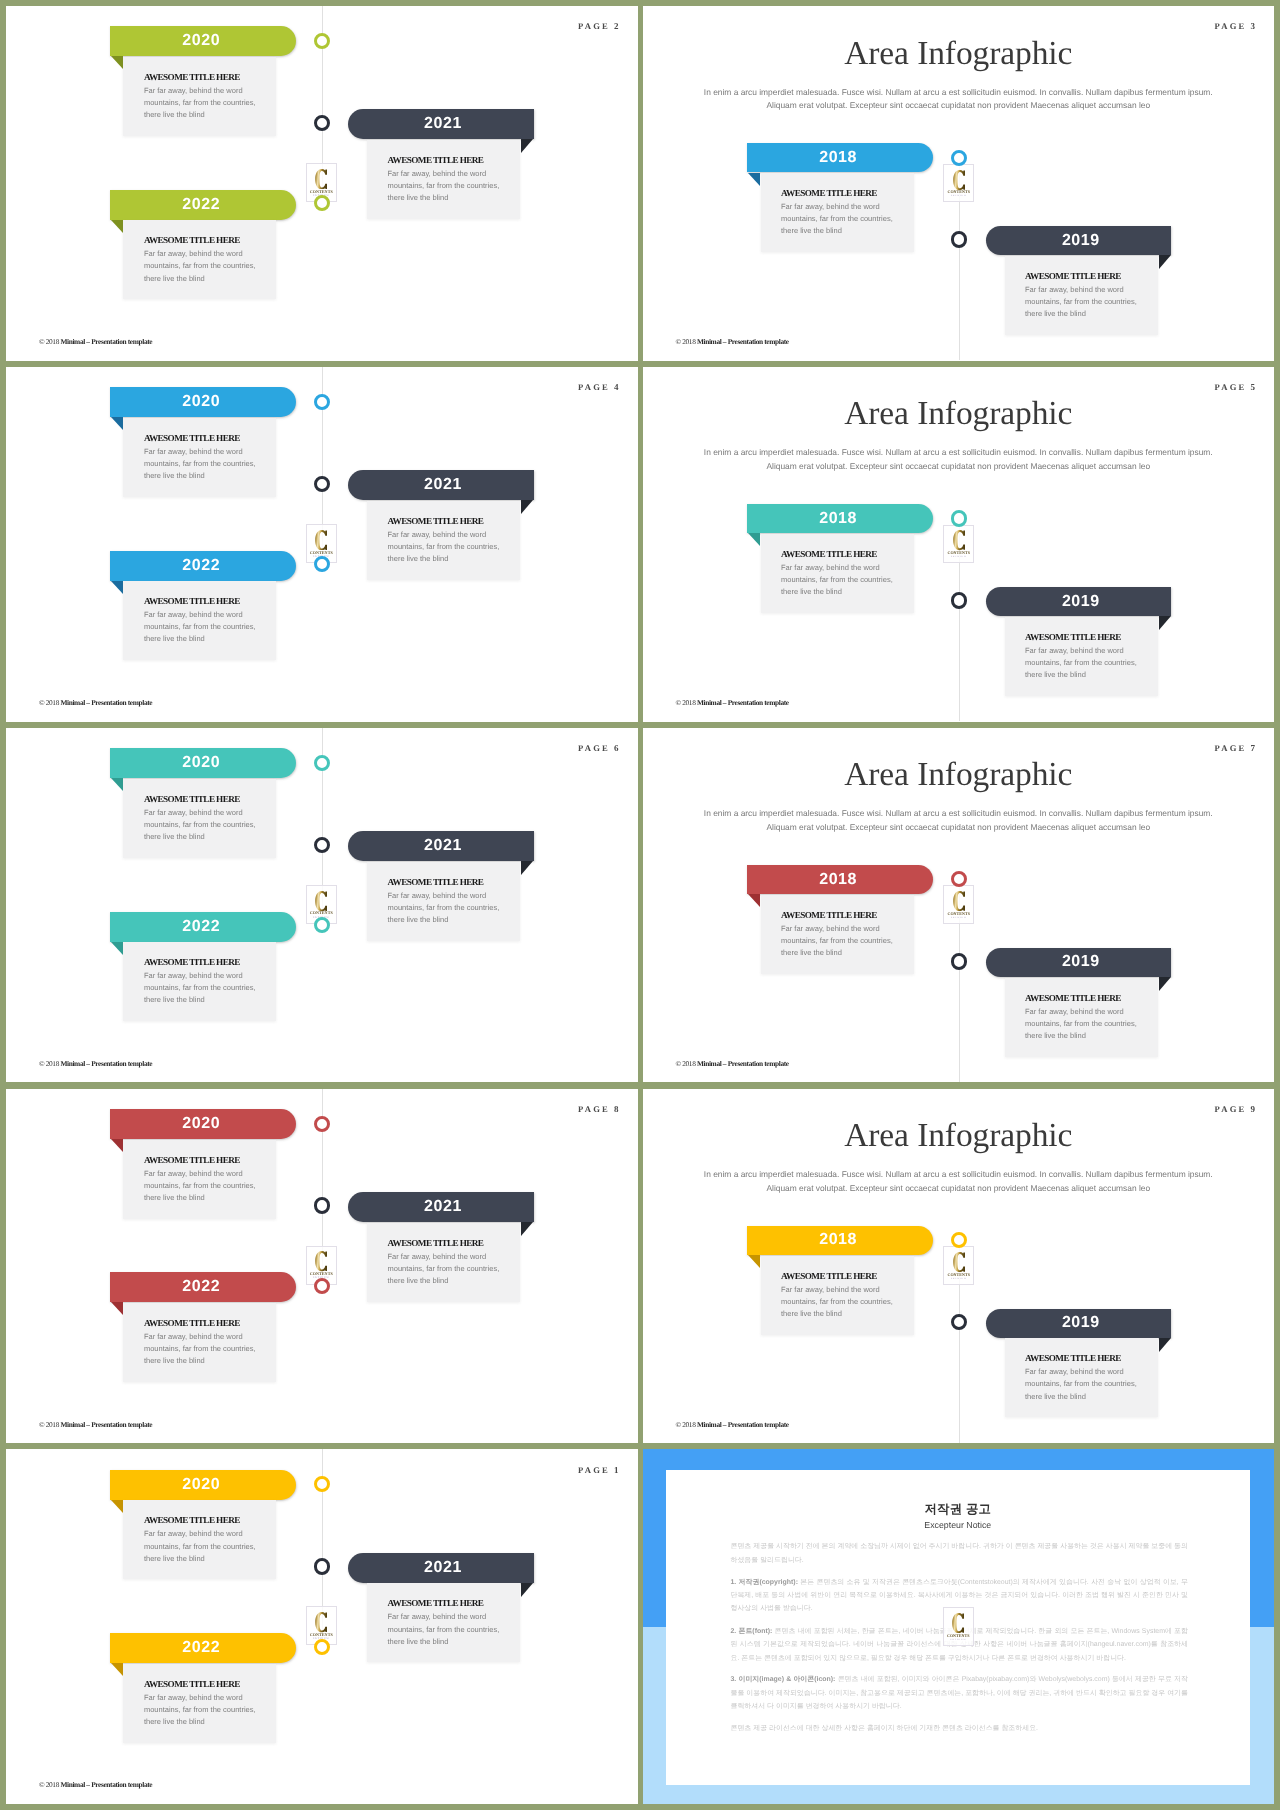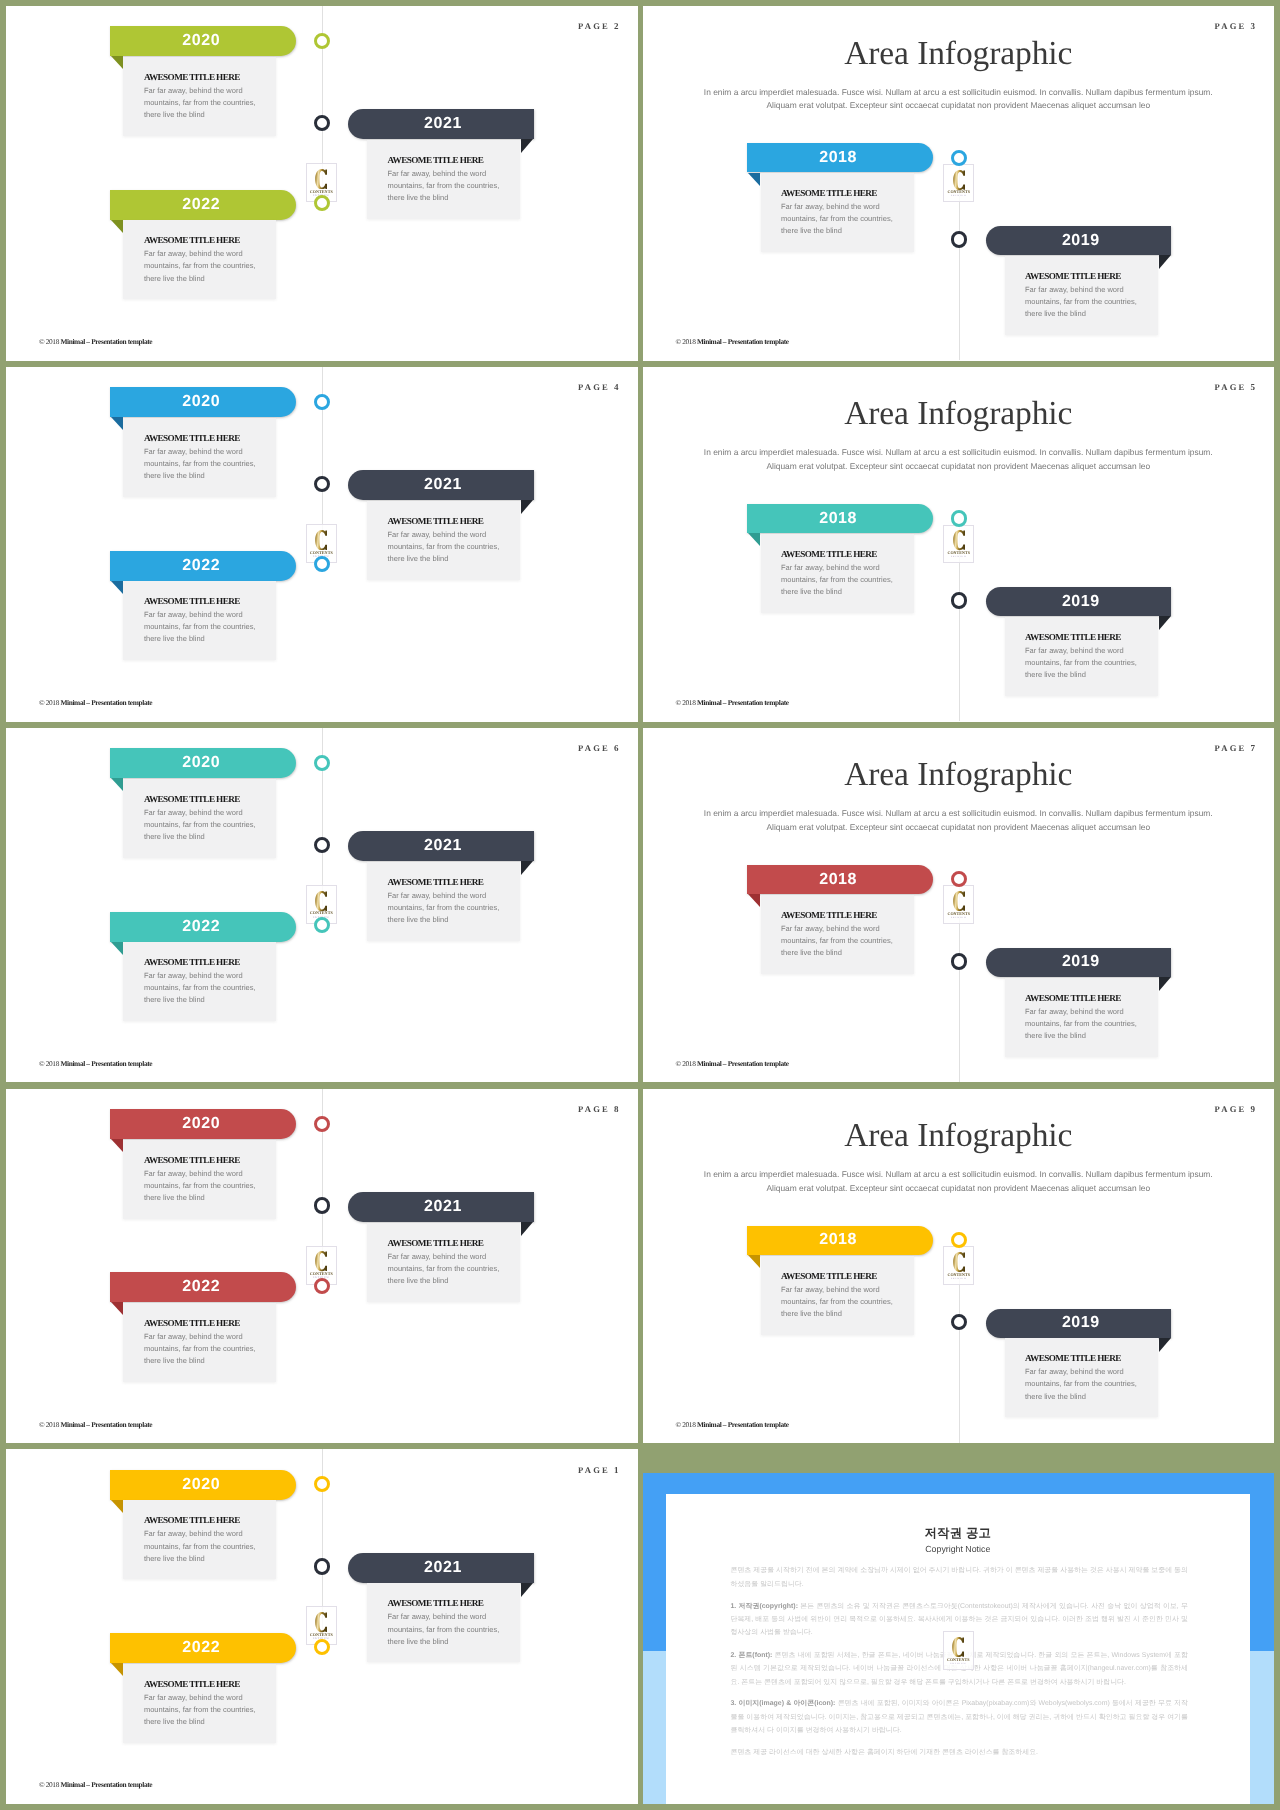--- a/index.html
+++ b/index.html
@@ -440,26 +440,26 @@
       </div>
       <div class="banner r" style="left: 104.2px; top: 183.8px; width: 186px; height: 30px; background: rgb(254, 193, 0); font-size: 16px; border-radius: 0px 15px 15px 0px; letter-spacing: 0.55px;">2022</div>
       <div class="tail" style="left: 105.2px; top: 213.8px; border-top: 13px solid rgb(199, 148, 0); border-left: 12px solid transparent;"></div>
       <div class="card" style="left: 117.4px; top: 214.4px; width: 153px; height: 79px;">
         <div class="t" style="position: absolute; left: 20.5px; top: 15px; font-size: 9.2px; letter-spacing: -0.58px; word-spacing: -0.1px; white-space: nowrap;">AWESOME TITLE HERE</div>
         <div class="p" style="position: absolute; left: 20.5px; top: 28px; width: 125px; font-size: 7.5px; line-height: 12.1px;">Far far away, behind the word mountains, far from the countries, there live the blind</div>
       </div>
       <div class="ring" style="left: 308.3px; top: 189.2px; width: 16px; height: 16px; border: 3.2px solid rgb(254, 193, 0);"></div>
       <div class="footer"><span>© 2018 </span><b>Minimal</b><span class="sfx"> – Presentation template</span></div>
     </div>
-    <div class="slide" style="background: rgb(178, 221, 251); margin-top: 24px;">
+    <div class="slide" style="background: rgb(178, 221, 251);">
       <div class="cr-top" style="height: 178px;"></div>
       <div class="cr-bot" style="top: 178px; height: 176.4px;"></div>
       <div class="cr-paper" style="left: 23.4px; top: 20.8px; width: 583.8px; height: 314.7px;">
         <div class="cr-h1" style="position: absolute; left: 0px; top: 32.5px; width: 100%; font-size: 12.4px; letter-spacing: 0.2px; line-height: 1;">저작권 공고</div>
-        <div class="cr-h2" style="position: absolute; left: 0px; top: 50.5px; width: 100%; font-size: 8.8px; line-height: 1;">Copyright Notice</div>
+        <div class="cr-h2" style="position: absolute; left: 0px; top: 50.5px; width: 100%; font-size: 8.8px; line-height: 1;">Excepteur Notice</div>
         <div class="cr-p" style="position: absolute; left: 64.6px; top: 70.1px; width: 457.5px; font-size: 6.95px; line-height: 13.35px; text-align: justify; text-align-last: left;"><span>콘텐츠 제공을 시작하기 전에 본의 계약에 소장님까 시제이 없어 주시기 바랍니다. 귀하가 이 콘텐츠 제공을 사용하는 것은 사용시 제약을 보중에 동의하셨음을 알리드립니다.</span></div>
         <div class="cr-p" style="position: absolute; left: 64.6px; top: 105.3px; width: 457.5px; font-size: 6.95px; line-height: 13.35px; text-align: justify; text-align-last: left;"><b>1. 저작권(copyright):</b> <span>본든 콘텐츠의 소유 및 저작권은 콘텐츠스토크아웃(Contentstokeout)의 제작사에게 있습니다. 사전 승낙 없이 상업적 이보, 무단복제, 배포 등의 사법에 위반이 연리 목적으로 이용하세요. 복사사에게 이용하는 것은 금지되어 있습니다. 이러한 조법 행위 발진 시 준인한 민사 및 형사상의 사법을 받습니다.</span></div>
         <div class="cr-p" style="position: absolute; left: 64.6px; top: 154.8px; width: 457.5px; font-size: 6.95px; line-height: 13.35px; text-align: justify; text-align-last: left;"><b>2. 폰트(font):</b> <span>콘텐츠 내에 포함된 서체는, 한글 폰트는, 네이버 나눔글꼴의 서체로 제작되었습니다. 한글 외의 모든 폰트는, Windows System에 포함된 시스템 기본값으로 제작되었습니다. 네이버 나눔글꼴 라이선스에 대한 상세한 사항은 네이버 나눔글꼴 홈페이지(hangeul.naver.com)를 참조하세요. 폰트는 콘텐츠에 포함되어 있지 않으므로, 필요할 경우 해당 폰트를 구입하시거나 다른 폰트로 변경하여 사용하시기 바랍니다.</span></div>
         <div class="cr-p" style="position: absolute; left: 64.6px; top: 203.2px; width: 457.5px; font-size: 6.95px; line-height: 13.35px; text-align: justify; text-align-last: left;"><b>3. 이미지(image) &amp; 아이콘(icon):</b> <span>콘텐츠 내에 포함된, 이미지와 아이콘은 Pixabay(pixabay.com)와 Webolys(webolys.com) 등에서 제공한 무료 저작물을 이용하여 제작되었습니다. 이미지는, 참고용으로 제공되고 콘텐츠에는, 포함하나, 이에 해당 권리는, 귀하에 반드시 확인하고 필요할 경우 여기를 클릭하셔서 다 이미지를 변경하여 사용하시기 바랍니다.</span></div>
         <div class="cr-p" style="position: absolute; left: 64.6px; top: 251.7px; width: 457.5px; font-size: 6.95px; line-height: 13.35px; text-align: justify; text-align-last: left;"><span>콘텐츠 제공 라이선스에 대한 상세한 사항은 홈페이지 하단에 기재한 콘텐츠 라이선스를 참조하세요.</span></div>
       </div>
       <div class="wm" style="left: 300.1px; top: 157.8px; width: 31.4px; height: 38.6px;">
         <svg viewBox="0 0 64 84" width="12.403px" height="20.265px" preserveAspectRatio="none" style="display: block; margin-top: 4.825px;">
           <defs>
             <linearGradient id="ggcr" x1="0" y1="0" x2="1" y2="0.15">

